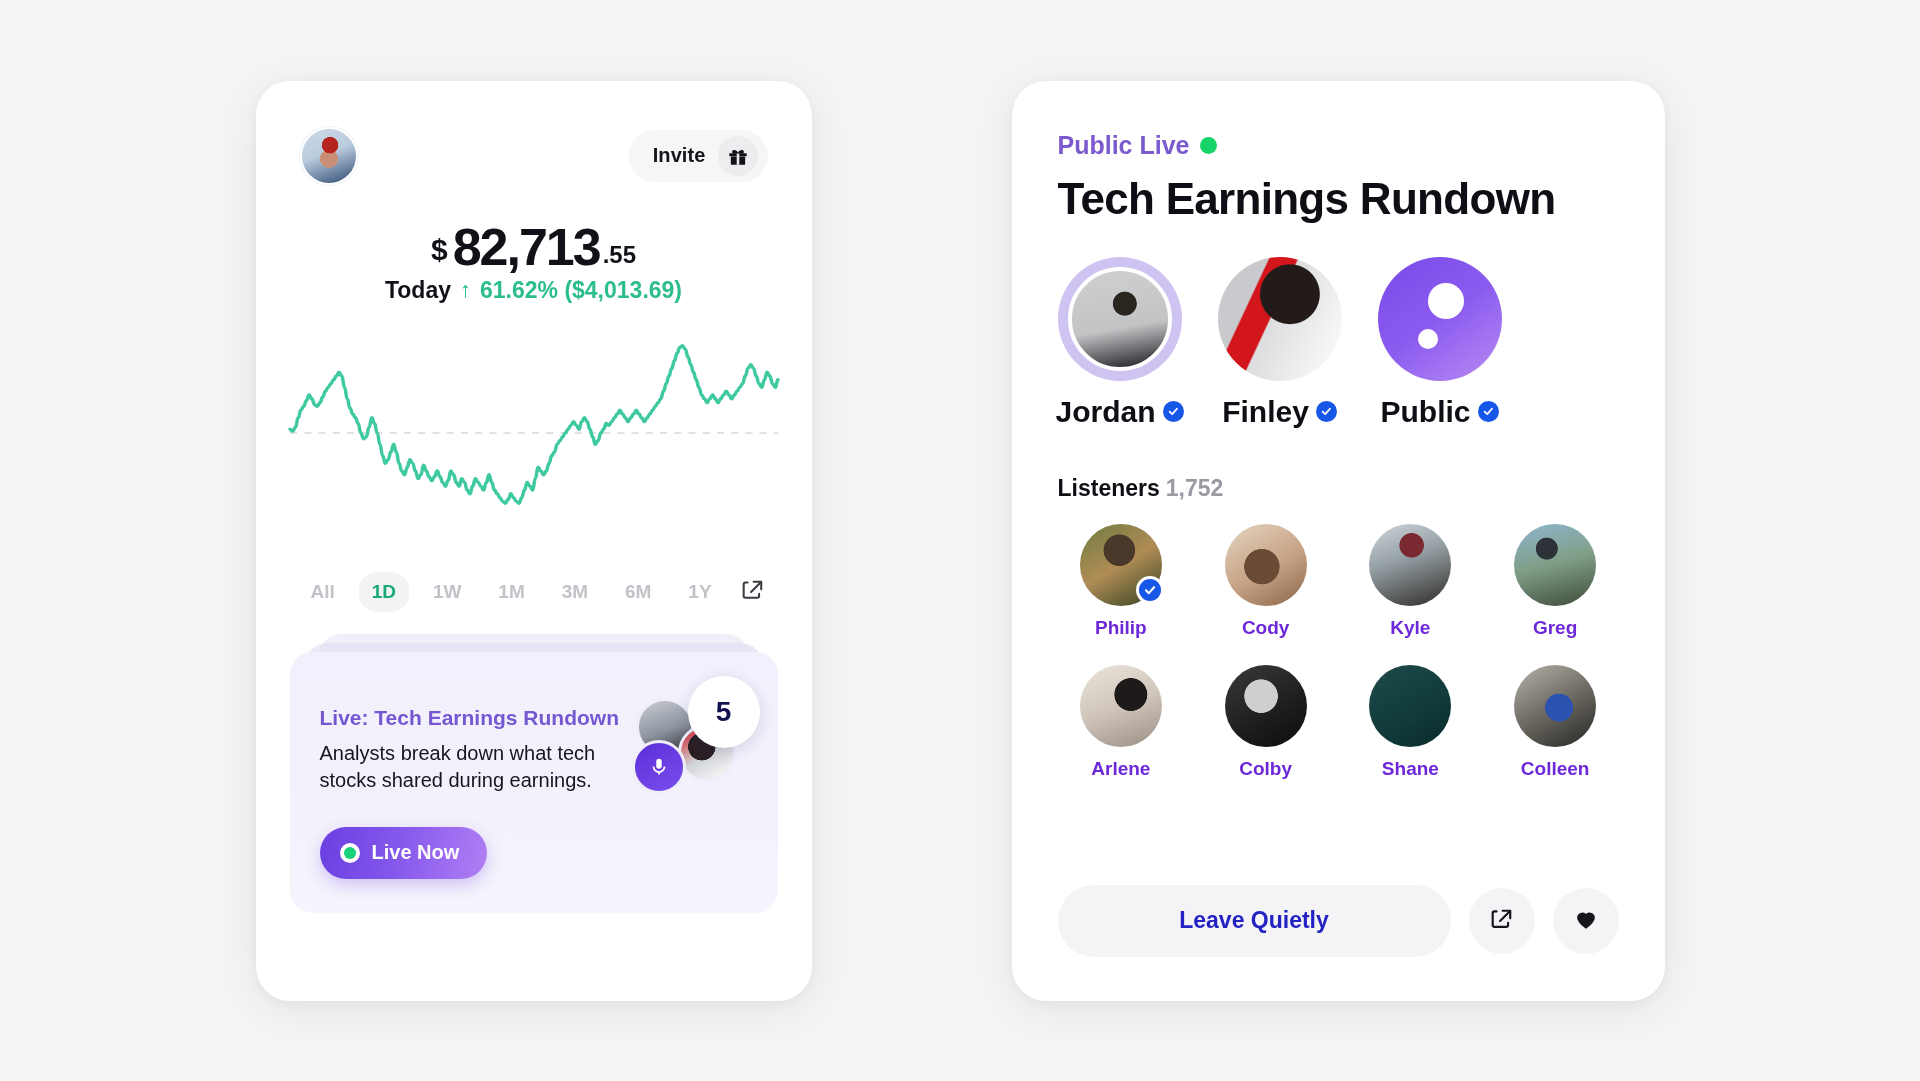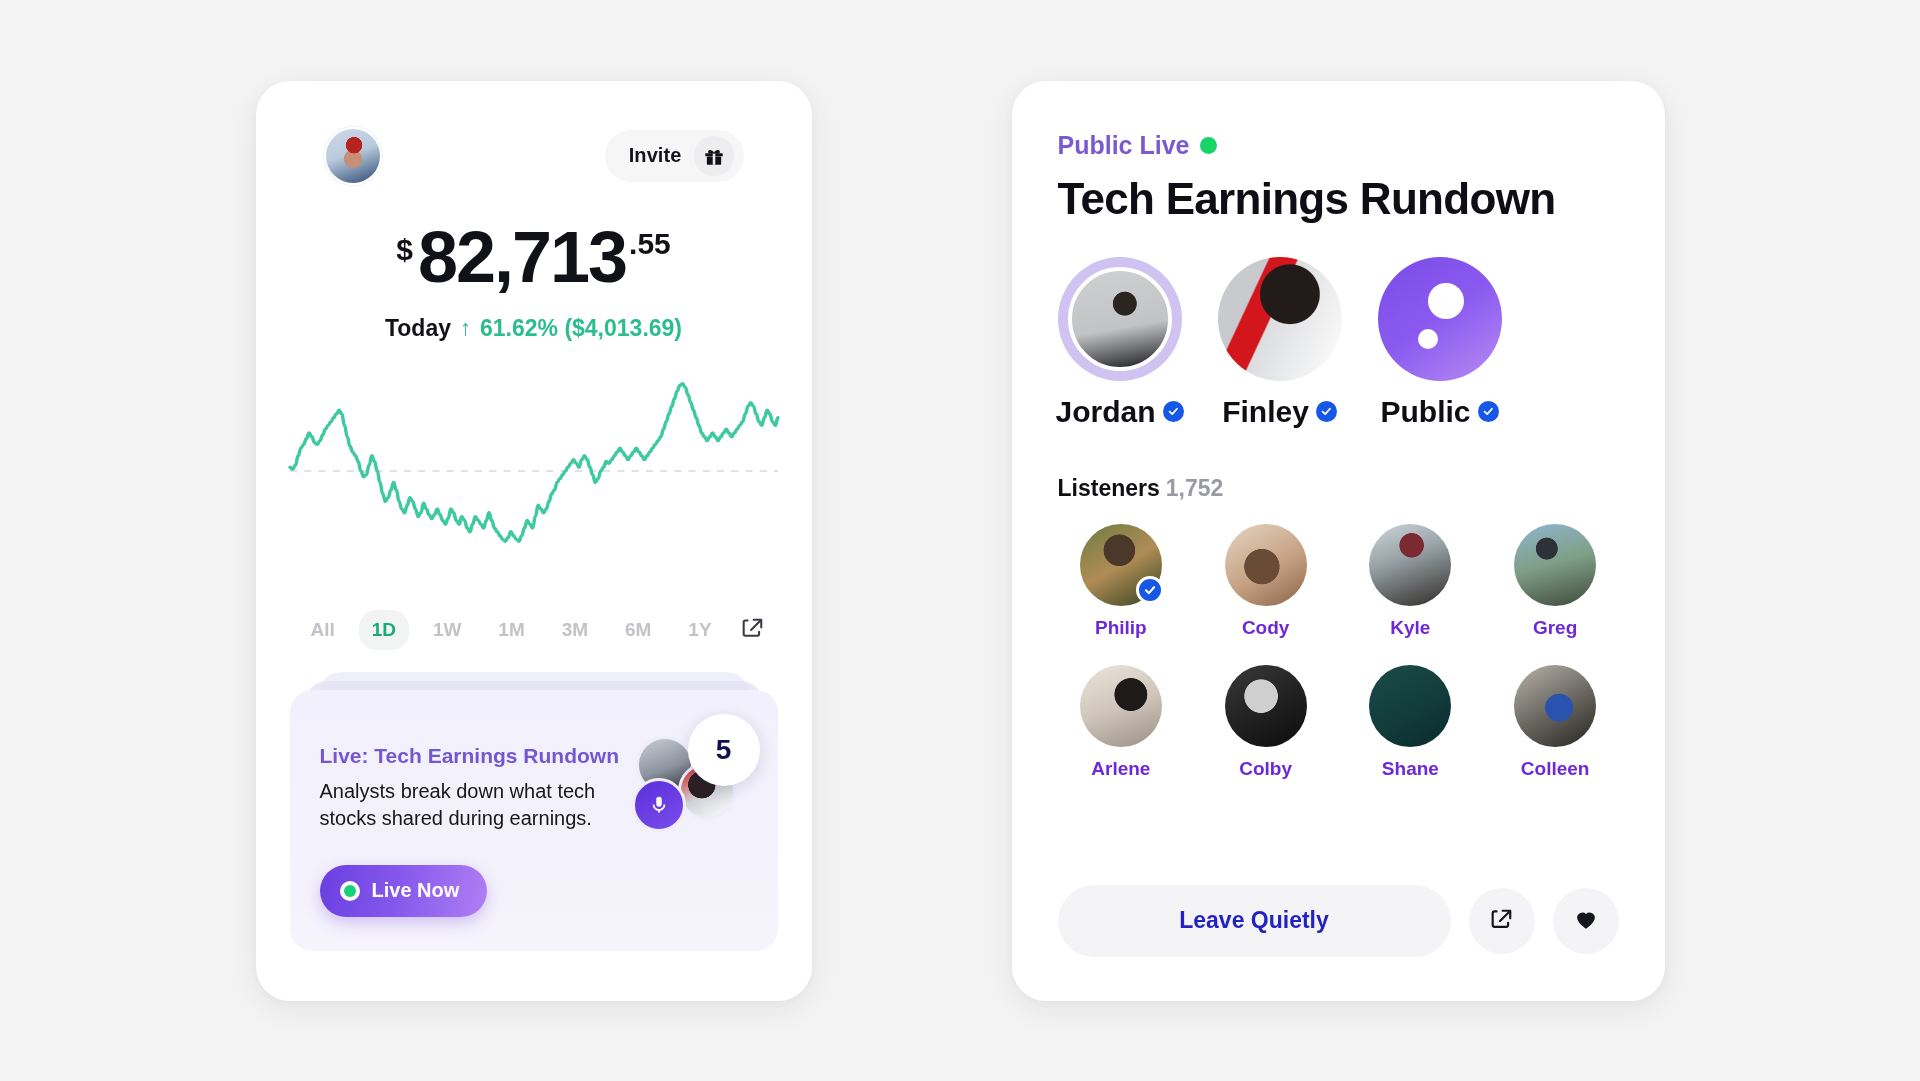--- a/index.html
+++ b/index.html
@@ -27,21 +27,21 @@
   }
 
   
   .card-left {
     width: 556px; height: 920px;
     padding: 44px 0 0 0;
     overflow: hidden;
   }
   .left-head {
     display: flex; align-items: center; justify-content: space-between;
-    padding: 0 68px;
+    padding: 0 44px;
     height: 62px;
   }
   .avatar-top {
     width: 58px; height: 58px; border-radius: 50%;
     background:
       radial-gradient(circle at 52% 30%, #b5241f 0 17%, rgba(181,36,31,0) 18%),
       radial-gradient(circle at 50% 55%, #c98f76 0 22%, rgba(201,143,118,0) 23%),
       linear-gradient(160deg,#cdd9e6 0%, #b9cbdd 45%, #2e4a73 100%);
     border: 2px solid #fff;
     box-shadow: 0 0 0 1px #eef1f5;
@@ -61,25 +61,25 @@
     background: #ededef;
     display: flex; align-items: center; justify-content: center;
   }
 
   .balance-wrap { text-align: center; margin-top: 34px; }
   .balance-line {
     display: inline-flex; align-items: flex-start; justify-content: center;
     line-height: 1;
   }
   .bal-cur { font-size: 30px; font-weight: 700; color: #111118; margin-top: 14px; margin-right: 5px; }
-  .bal-main { font-size: 72px; font-weight: 700; color: #111118; letter-spacing: -2px; }
-  .bal-cents { font-size: 30px; font-weight: 700; color: #111118; margin-top: 8px; margin-left: 3px; }
+  .bal-main { font-size: 52px; font-weight: 700; color: #111118; letter-spacing: -2px; }
+  .bal-cents { font-size: 24px; font-weight: 700; color: #111118; margin-top: 22px; margin-left: 3px; }
 
   .today-row {
-    margin-top: 22px; text-align: center;
+    margin-top: 4px; text-align: center;
     font-size: 23px; font-weight: 700;
     display: flex; align-items: center; justify-content: center; gap: 9px;
   }
   .today-label { color: #111118; }
   .today-arrow { color: #2bbd8c; font-size: 22px; font-weight: 700; }
   .today-change { color: #2bbd8c; }
 
   
   .chart-zone { position: relative; height: 190px; margin-top: 34px; padding: 0 34px; }
   .chart-zone svg { width: 100%; height: 100%; display: block; overflow: visible; }

